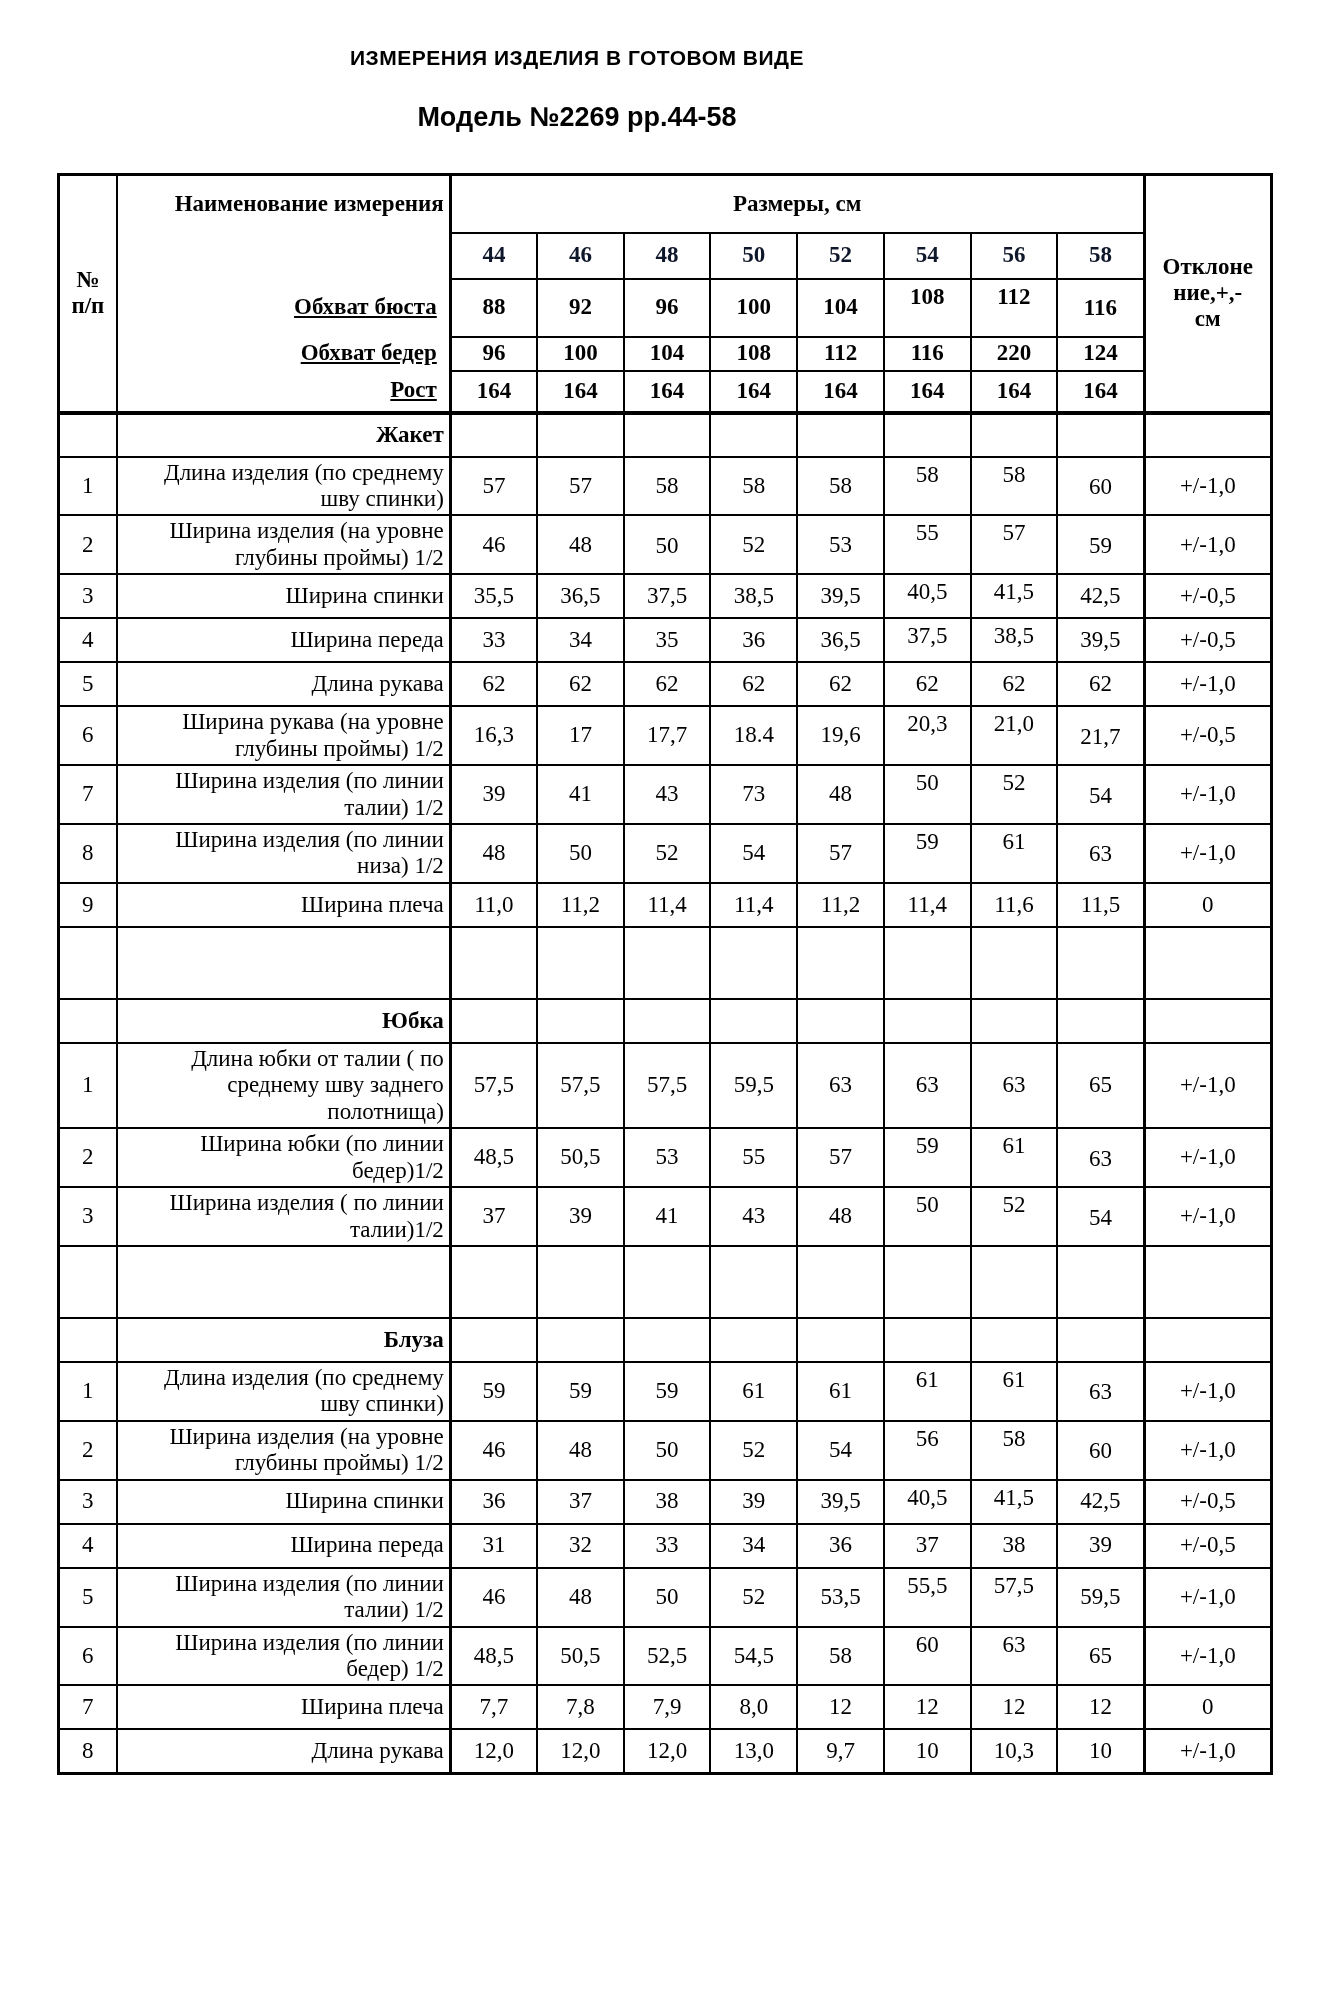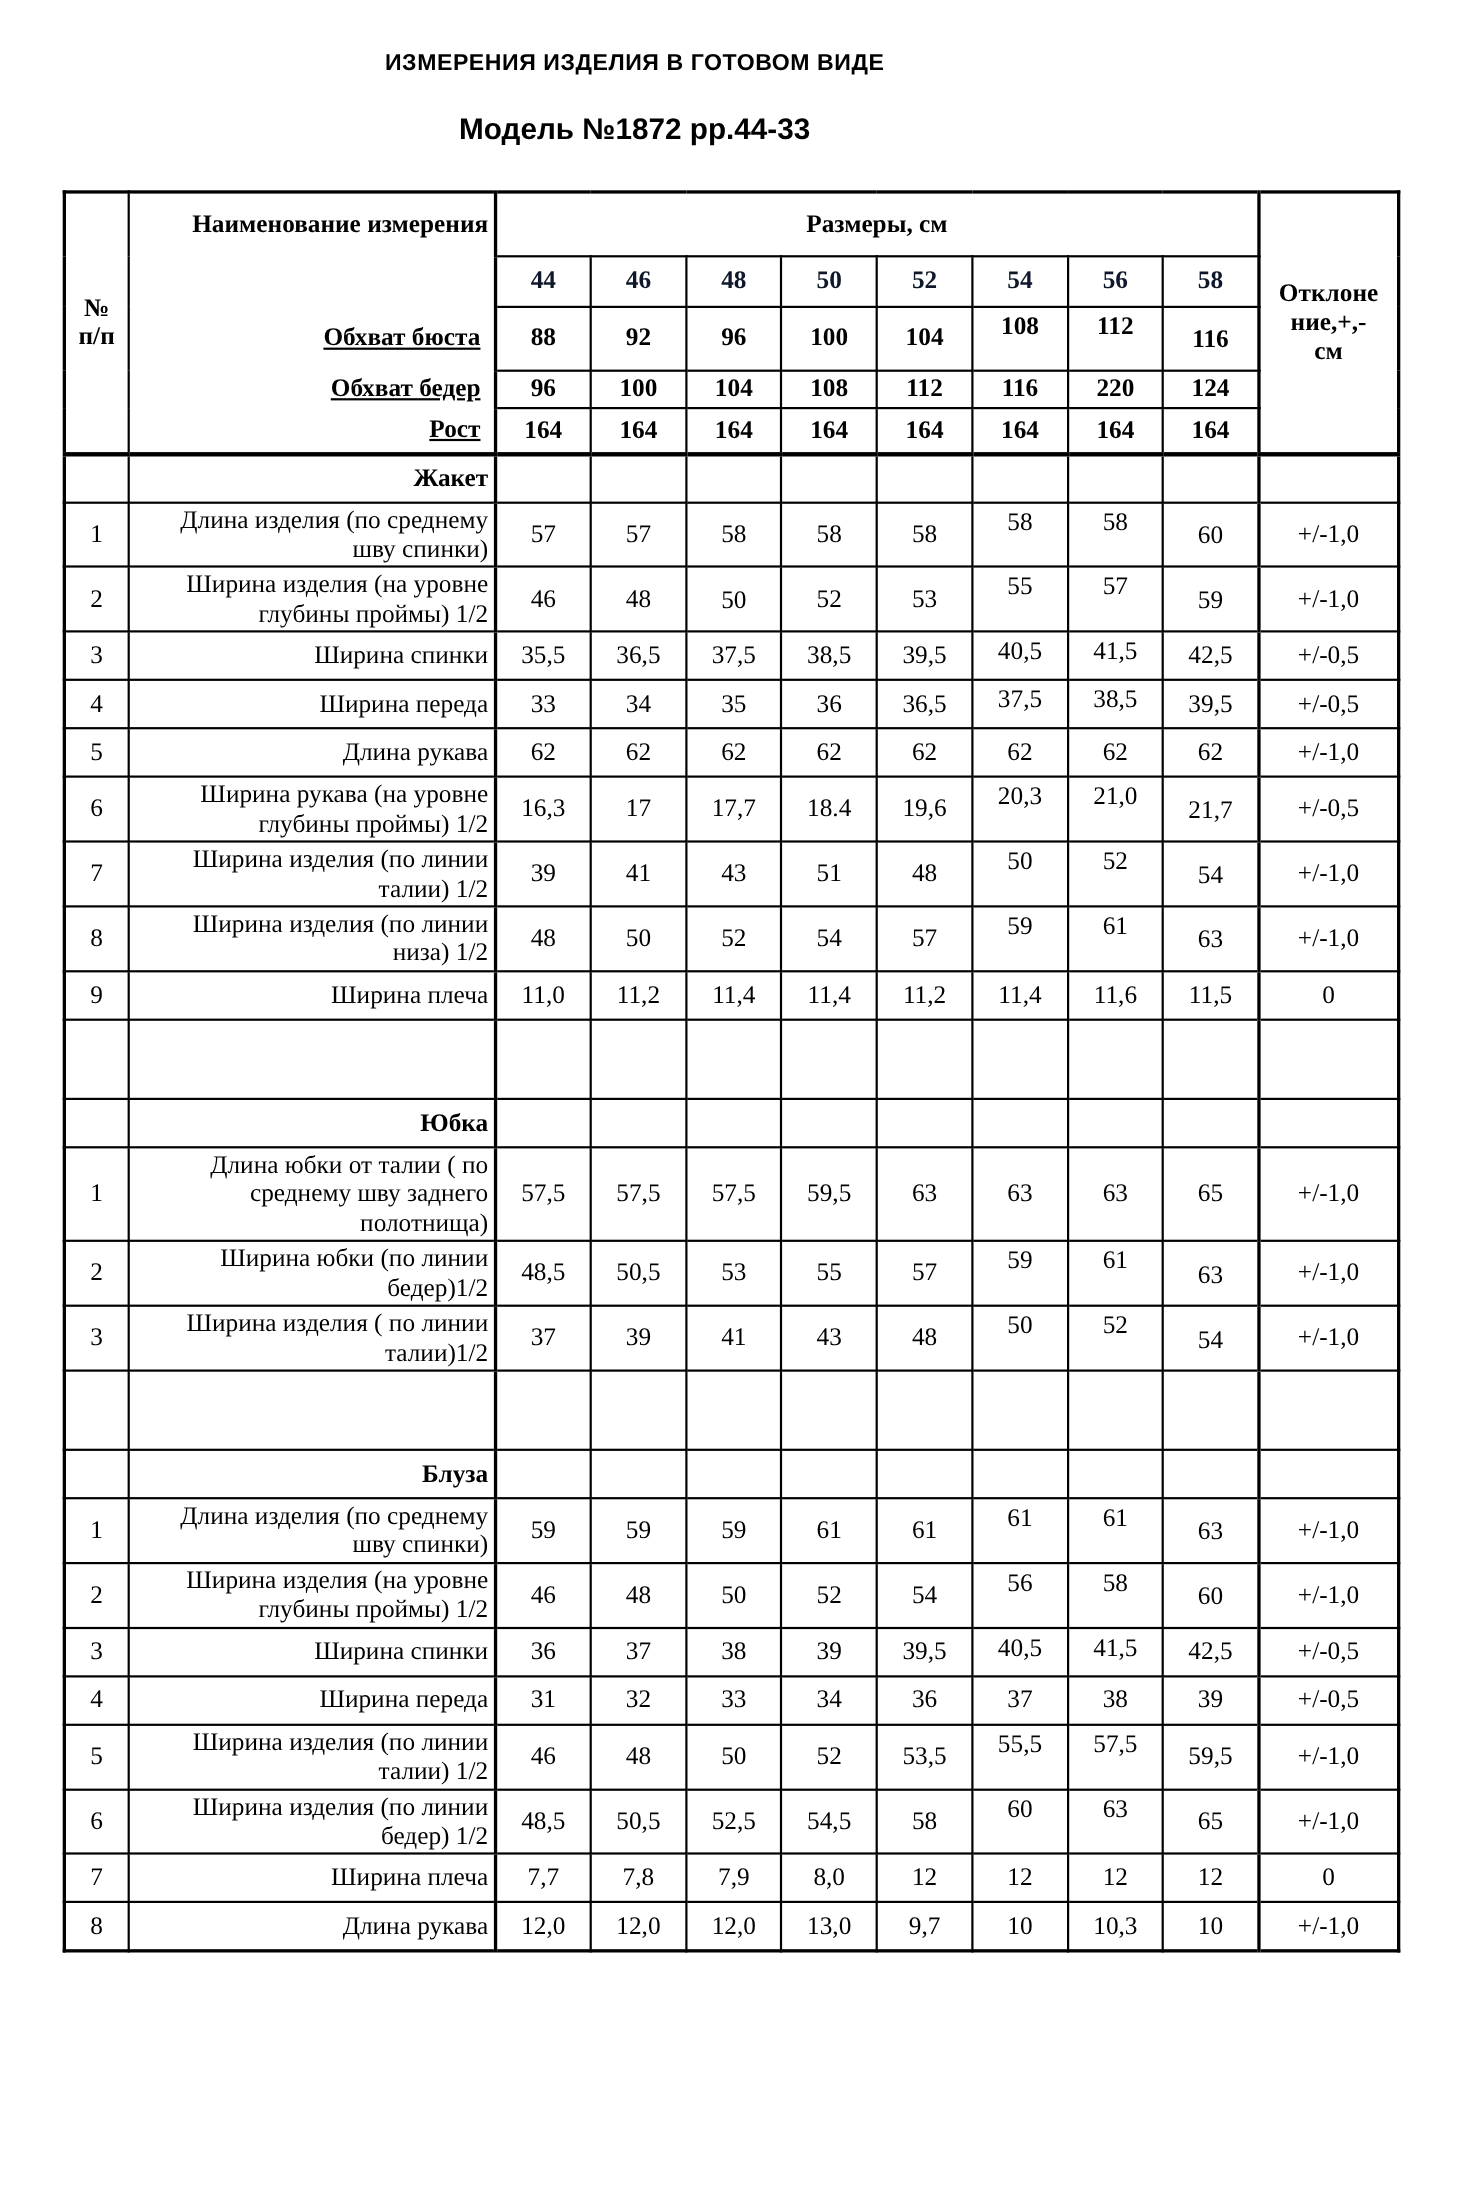--- a/index.html
+++ b/index.html
@@ -28,21 +28,21 @@
   tr.secrow{height:44px;}
   tr.data{height:44px;}
   tr.spacer{height:72px;}
   .numcell{font-size:23px;}
 </style>
 </head>
 <body>
 
 <div class="titles">
   <h1>ИЗМЕРЕНИЯ ИЗДЕЛИЯ В ГОТОВОМ ВИДЕ</h1>
-  <h2>Модель №1872 рр.44-33</h2>
+  <h2>Модель №2269 рр.44-58</h2>
 </div>
 
 <table id="tbl">
   <colgroup>
     <col style="width:4.8%">
       <col style="width:27.5%">
     <col style="width:7.15%">
       <col style="width:7.15%">
       <col style="width:7.15%">
       <col style="width:7.15%">
@@ -196,21 +196,21 @@
         <td class=" hi">21,0</td>
         <td class=" lo">21,7</td>
         <td class="devcol">+/-0,5</td>
       </tr>
       <tr class="data">
         <td>7</td>
         <td class="lbl">Ширина изделия (по линии талии) 1/2</td>
         <td>39</td>
         <td>41</td>
         <td>43</td>
-        <td>51</td>
+        <td>73</td>
         <td>48</td>
         <td class=" hi">50</td>
         <td class=" hi">52</td>
         <td class=" lo">54</td>
         <td class="devcol">+/-1,0</td>
       </tr>
       <tr class="data">
         <td>8</td>
         <td class="lbl">Ширина изделия (по линии низа) 1/2</td>
         <td>48</td>

